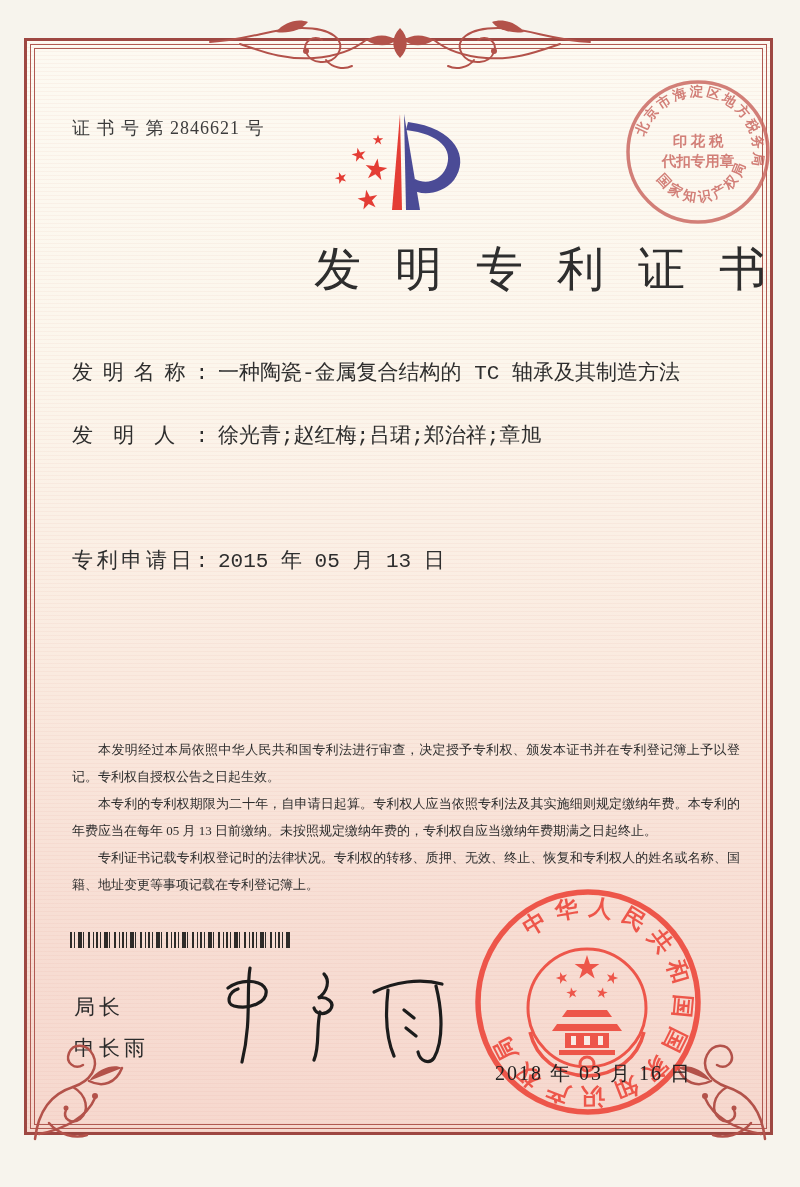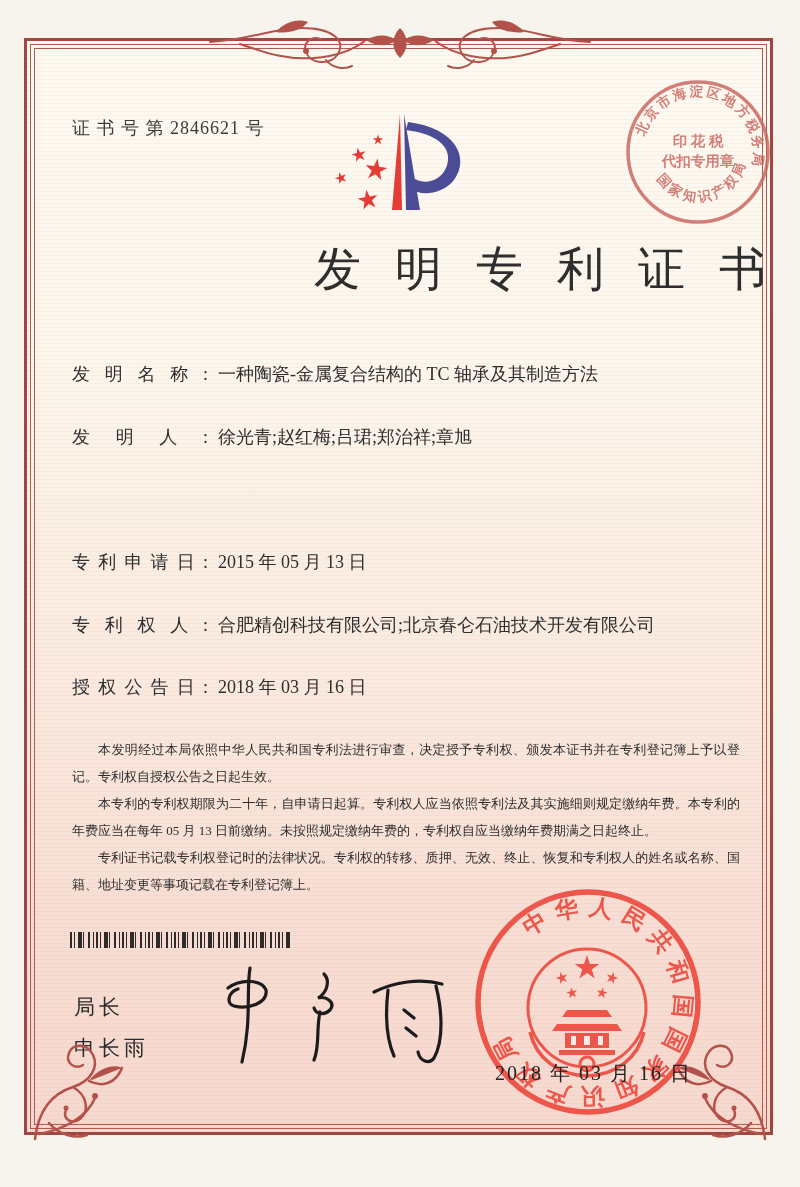--- a/index.html
+++ b/index.html
@@ -18,21 +18,21 @@
       repeating-linear-gradient(0deg, rgba(214,130,118,0.07) 0 1px, rgba(255,255,255,0) 1px 4px),
       linear-gradient(180deg,#fdfaf2 0%,#fcf6ec 30%,#faeadf 58%,#f7ddd3 82%,#f6d8ce 100%);
     box-sizing:border-box;
   }
   .sheet::before{content:"";position:absolute;inset:3px;border:1px solid #b05a52;}
   .sheet::after{content:"";position:absolute;inset:7px;border:1px solid #b05a52;}
   .abs{position:absolute;}
   .cert-no{left:72px;top:116px;font-size:18px;color:#3c3c3c;letter-spacing:1px;}
   .title{left:0;top:238px;width:800px;text-align:right;font-size:47px;color:#2e2e2e;
          letter-spacing:34px;text-indent:34px;font-weight:500;}
-  .field{left:72px;width:670px;font-size:18px;color:#2e2e2e;line-height:28px;white-space:nowrap;}
+  .field{left:72px;width:670px;font-size:21px;color:#2e2e2e;line-height:28px;white-space:nowrap;font-family:Liberation Mono, monospace;}
   .field .lbl{display:inline-block;width:136px;text-align:justify;text-align-last:justify;vertical-align:top;}
   .field .val{margin-left:10px;}
   .paras{left:72px;top:736px;width:668px;font-size:13px;color:#2e2e2e;
          line-height:27px;text-align:justify;}
   .paras p{margin:0;text-indent:2em;}
   .barcode{left:70px;top:932px;width:221px;height:16px;
     background:repeating-linear-gradient(90deg,
       #2e2b28 0 2px,transparent 2px 4px,#2e2b28 4px 5px,transparent 5px 8px,
       #2e2b28 8px 12px,transparent 12px 13px,#2e2b28 13px 14px,transparent 14px 18px,
       #2e2b28 18px 20px,transparent 20px 23px,#2e2b28 23px 24px,transparent 24px 26px);
@@ -127,26 +127,20 @@
 
   <div class="abs field" style="top:360px">
     <span class="lbl">发明名称:</span><span class="val">一种陶瓷-金属复合结构的 TC 轴承及其制造方法</span>
   </div>
   <div class="abs field" style="top:423px">
     <span class="lbl">发明人:</span><span class="val">徐光青;赵红梅;吕珺;郑治祥;章旭</span>
   </div>
   <div class="abs field" style="top:548px">
     <span class="lbl">专利申请日:</span><span class="val">2015 年 05 月 13 日</span>
   </div>
-  <div class="abs field" style="top:611px">
-    <span class="lbl">专利权人:</span><span class="val">合肥精创科技有限公司;北京春仑石油技术开发有限公司</span>
-  </div>
-  <div class="abs field" style="top:673px">
-    <span class="lbl">授权公告日:</span><span class="val">2018 年 03 月 16 日</span>
-  </div>
 
   <div class="abs paras">
     <p>本发明经过本局依照中华人民共和国专利法进行审查，决定授予专利权、颁发本证书并在专利登记簿上予以登记。专利权自授权公告之日起生效。</p>
     <p>本专利的专利权期限为二十年，自申请日起算。专利权人应当依照专利法及其实施细则规定缴纳年费。本专利的年费应当在每年 05 月 13 日前缴纳。未按照规定缴纳年费的，专利权自应当缴纳年费期满之日起终止。</p>
     <p>专利证书记载专利权登记时的法律状况。专利权的转移、质押、无效、终止、恢复和专利权人的姓名或名称、国籍、地址变更等事项记载在专利登记簿上。</p>
   </div>
 
   <div class="abs barcode"></div>
 
   <div class="abs director" style="top:993px">局长</div>

